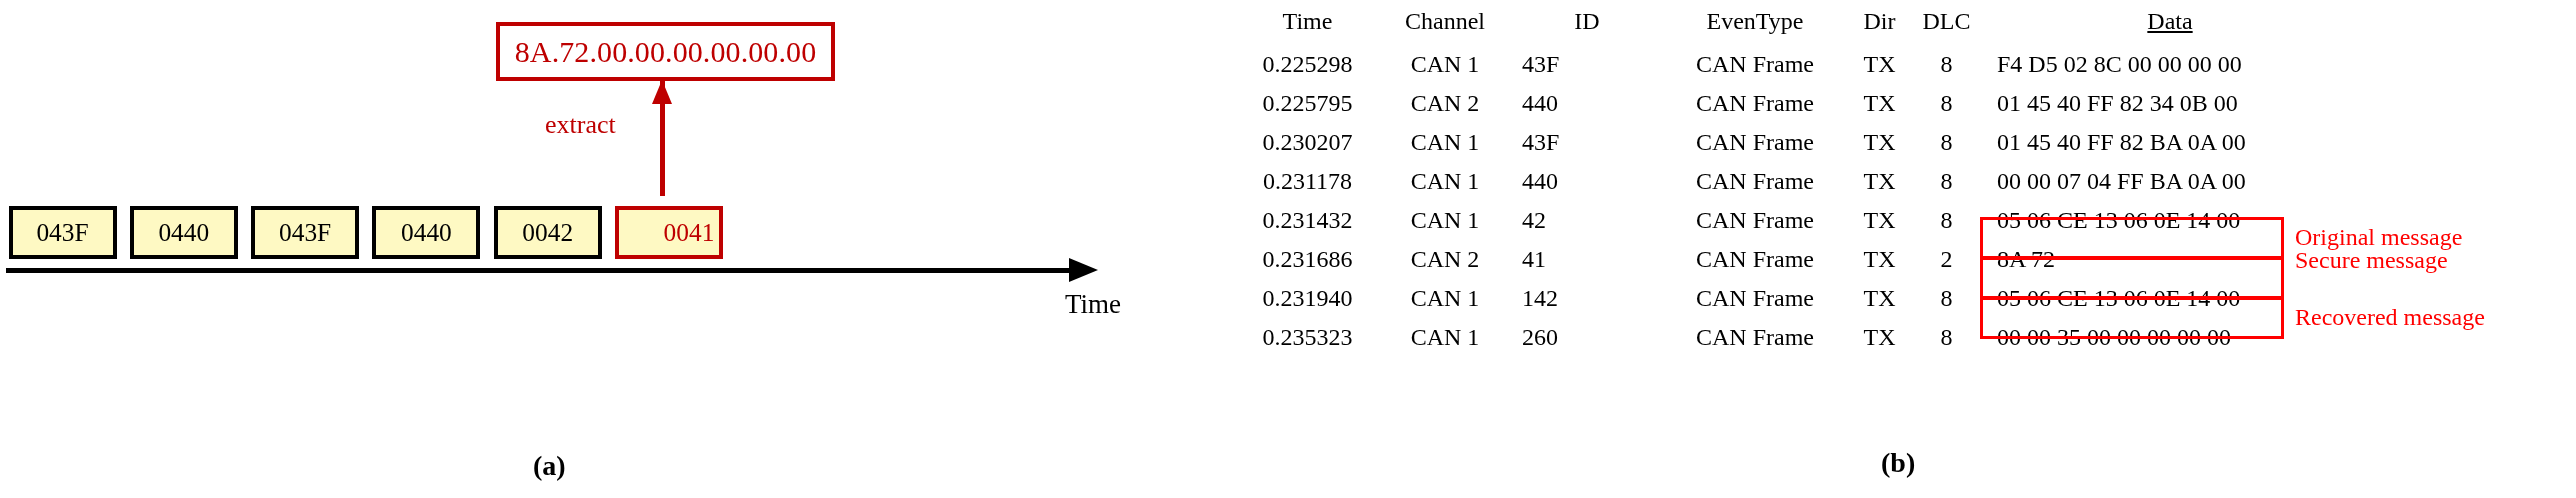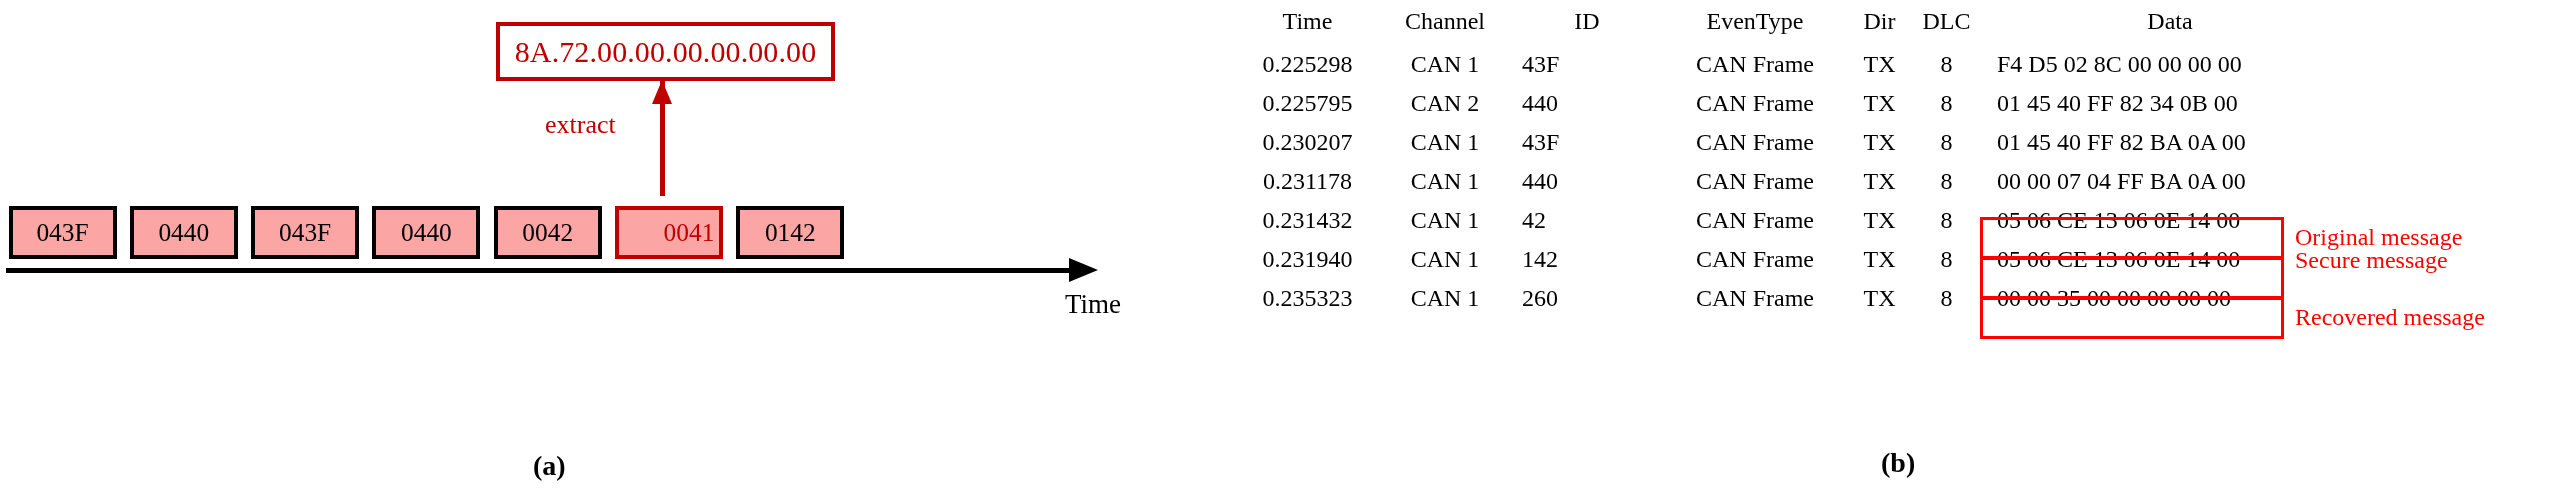--- a/index.html
+++ b/index.html
@@ -87,21 +87,21 @@
     gap: 13.3px;
   }
   .frame-box {
     width: 108px;
     height: 53px;
     border: 4.2px solid #000000;
     box-sizing: border-box;
     display: flex;
     align-items: center;
     justify-content: center;
-    background: #fca5a5;
+    background: #fef9c3;
   }
   .frame-box .frame-id {
     font-size: 25.4px;
     line-height: 1;
     color: #000000;
     white-space: nowrap;
   }
   .frame-box.highlight {
     border-color: #be0000;
     padding-left: 40px;
@@ -167,21 +167,21 @@
     text-align: center;
     padding-bottom: 4.8px;
   }
   .col-time    { width: 145px; text-align: center; }
   .col-channel { width: 130px; text-align: center; }
   .col-id      { width: 142px; text-align: left; padding-left: 12px !important; }
   .col-event   { width: 182px; text-align: center; }
   .col-dir     { width: 67px; text-align: center; }
   .col-dlc     { width: 67px; text-align: center; }
   .col-data    { width: 363px; text-align: left; padding-left: 17px !important; }
-  thead .col-data { text-align: center; padding-left: 0 !important; }
+  thead .col-data { text-align: center; padding-left: 0 !important; text-decoration: underline; }
   thead .col-id   { text-align: center; padding-left: 0 !important; }
 
   
   .data-highlight {
     position: absolute;
     left: 1980px;
     width: 304px;
     border: 3.6px solid #ff0000;
     box-sizing: border-box;
     pointer-events: none;
@@ -239,23 +239,20 @@
         <span class="frame-id">043F</span>
       </div>
       <div class="frame-box">
         <span class="frame-id">0440</span>
       </div>
       <div class="frame-box">
         <span class="frame-id">0042</span>
       </div>
       <div class="frame-box highlight">
         <span class="frame-id">0041</span>
-      </div>
-      <div class="frame-box">
-        <span class="frame-id">0142</span>
       </div>
     </div>
 
     <div id="time-axis-line"></div>
     <div id="time-axis-head"></div>
     <div id="time-axis-label">Time</div>
   </div>
 
   <div id="panel-b">
     <table id="log-table">
@@ -310,20 +307,29 @@
         <tr>
           <td class="col-time">0.231432</td>
           <td class="col-channel">CAN 1</td>
           <td class="col-id">42</td>
           <td class="col-event">CAN Frame</td>
           <td class="col-dir">TX</td>
           <td class="col-dlc">8</td>
           <td class="col-data">05 06 CE 13 06 0E 14 00</td>
         </tr>
         <tr>
+          <td class="col-time">0.231686</td>
+          <td class="col-channel">CAN 2</td>
+          <td class="col-id">41</td>
+          <td class="col-event">CAN Frame</td>
+          <td class="col-dir">TX</td>
+          <td class="col-dlc">2</td>
+          <td class="col-data">8A 72</td>
+        </tr>
+        <tr>
           <td class="col-time">0.231940</td>
           <td class="col-channel">CAN 1</td>
           <td class="col-id">142</td>
           <td class="col-event">CAN Frame</td>
           <td class="col-dir">TX</td>
           <td class="col-dlc">8</td>
           <td class="col-data">05 06 CE 13 06 0E 14 00</td>
         </tr>
         <tr>
           <td class="col-time">0.235323</td>

